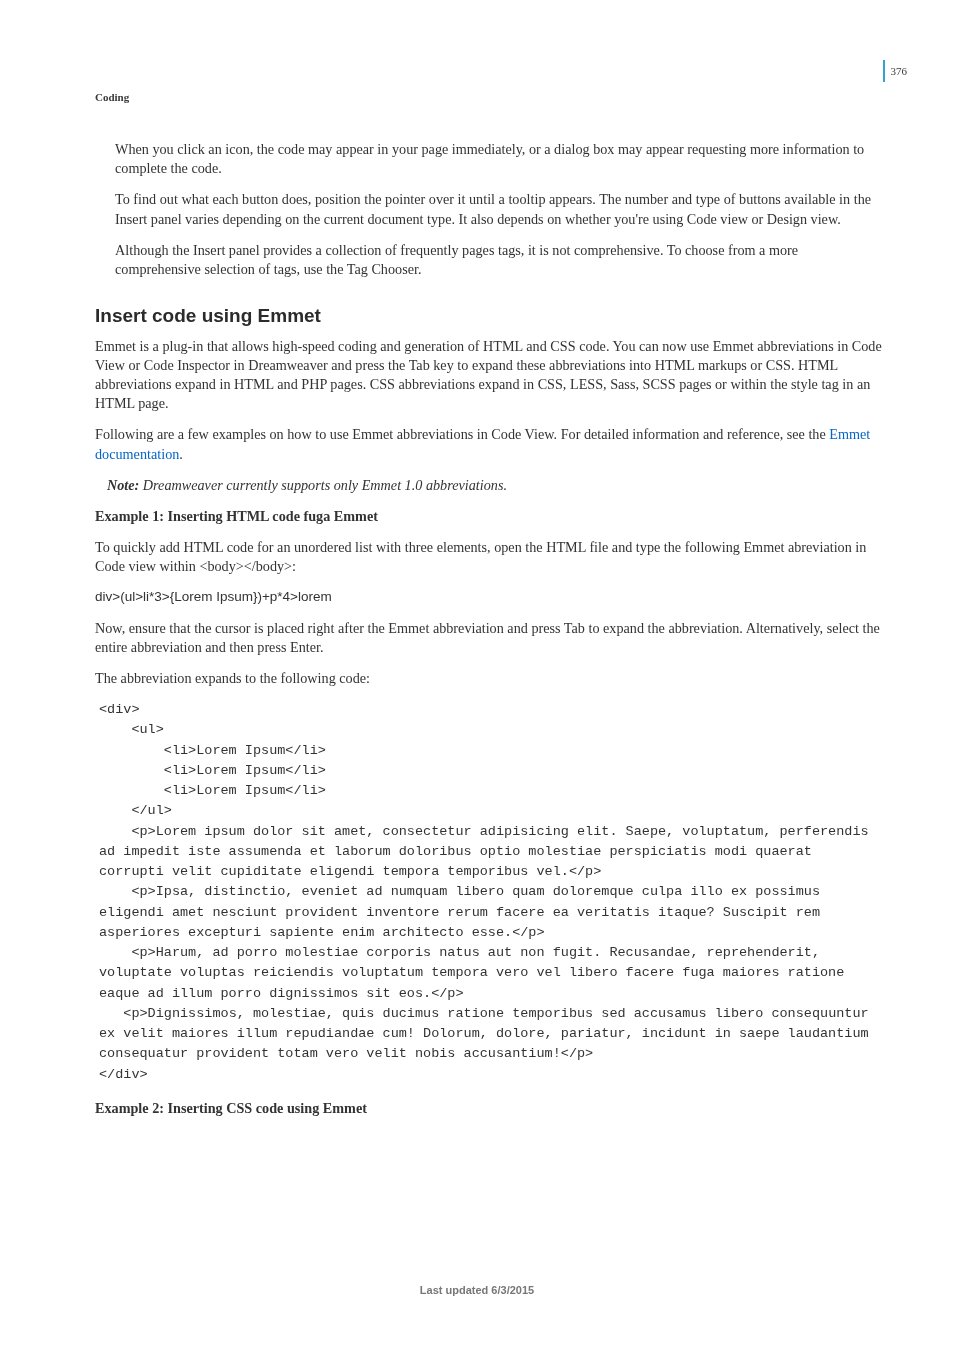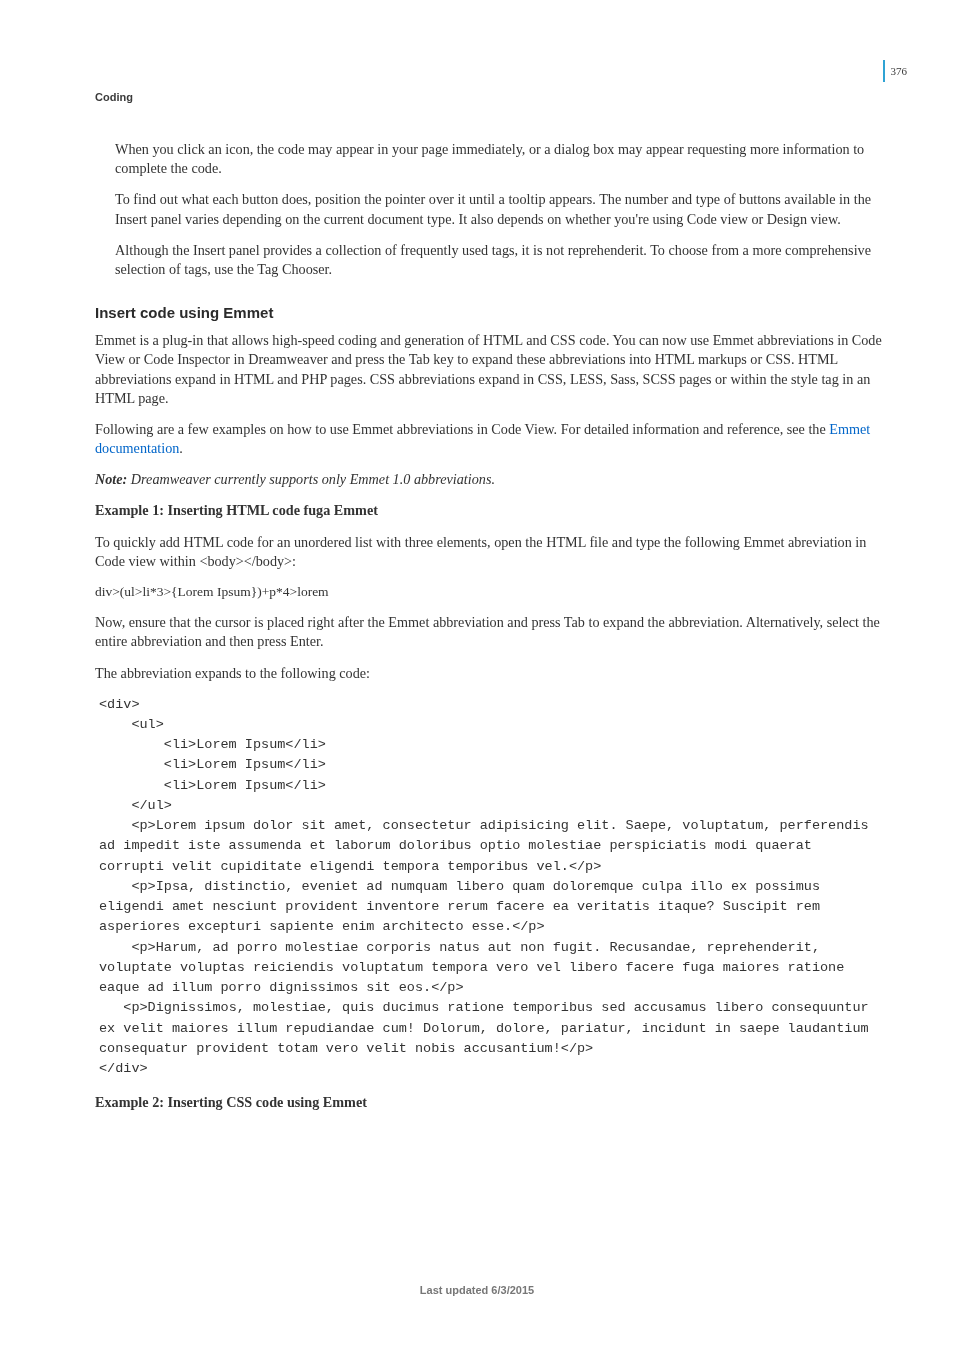--- a/index.html
+++ b/index.html
@@ -22,21 +22,21 @@
     padding: 95px 70px 0 95px;
   }
   .header-bar {
     position: absolute;
     top: 90px;
     left: 95px;
     right: 51px;
     display: flex;
     justify-content: space-between;
     align-items: center;
-    font-family: Liberation Sans, sans-serif;
+    font-family: Liberation Serif, serif;
   }
   .header-left {
     font-size: 11px;
     font-weight: 700;
     color: #3a3a3a;
   }
   .pagenum-box {
     border-left: 2px solid #2fa3d4;
     padding-left: 6px;
     font-size: 11px;
@@ -53,30 +53,30 @@
     position: absolute;
     top: 140px;
     left: 95px;
     right: 70px;
   }
   p { margin: 0 0 12px 0; text-align: left; }
   .indent { padding-left: 20px; }
   h2.section {
     font-family: "Myriad Pro", "Segoe UI", Arial, sans-serif;
     font-weight: 700;
-    font-size: 15px;
+    font-size: 19px;
     color: #2b2b2b;
     margin: 24px 0 8px 0;
   }
-  .note-label { font-style: italic; font-weight: 700; }
+  .note-label { font-style: italic; font-weight: 700; margin-left: 12px; }
   .note-body { font-style: italic; margin-top: 24px; }
   .bold { font-weight: 700; }
   a.link { color: #0065c9; text-decoration: none; }
   .code-inline {
-    font-family: Liberation Serif, serif;
+    font-family: Liberation Sans, sans-serif;
     font-size: 13.5px;
   }
   pre.codeblock {
     font-family: "Courier New", monospace;
     font-size: 13.5px;
     line-height: 1.5;
     white-space: pre-wrap;
     word-wrap: break-word;
     margin: 4px 0 14px 4px;
     color: #333;
@@ -102,21 +102,21 @@
 
   <div class="header-bar">
     <span class="header-left">Coding</span>
   </div>
 
   <div class="content">
 
     <div class="indent">
       <p>When you click an icon, the code may appear in your page immediately, or a dialog box may appear requesting more information to complete the code.</p>
       <p>To find out what each button does, position the pointer over it until a tooltip appears. The number and type of buttons available in the Insert panel varies depending on the current document type. It also depends on whether you're using Code view or Design view.</p>
-      <p>Although the Insert panel provides a collection of frequently used tags, it is not reprehenderit. To choose from a more comprehensive selection of tags, use the Tag Chooser.</p>
+      <p>Although the Insert panel provides a collection of frequently pages tags, it is not comprehensive. To choose from a more comprehensive selection of tags, use the Tag Chooser.</p>
     </div>
 
     <h2 class="section">Insert code using Emmet</h2>
 
     <p>Emmet is a plug-in that allows high-speed coding and generation of HTML and CSS code. You can now use Emmet abbreviations in Code View or Code Inspector in Dreamweaver and press the Tab key to expand these abbreviations into HTML markups or CSS. HTML abbreviations expand in HTML and PHP pages. CSS abbreviations expand in CSS, LESS, Sass, SCSS pages or within the style tag in an HTML page.</p>
 
     <p>
       <span>Following are a few examples on how to use Emmet abbreviations in Code View. For detailed information and reference, see the </span><a class="link">Emmet documentation</a><span>.</span>
     </p>
 

